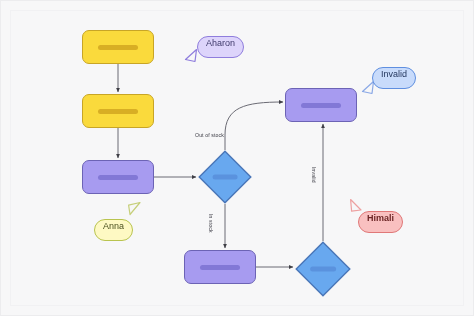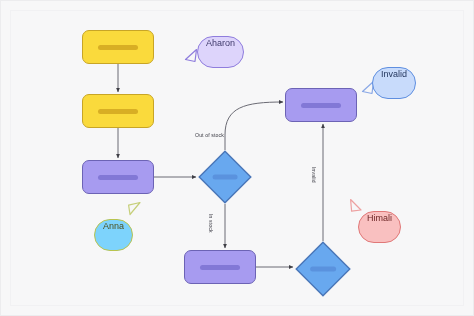--- a/index.html
+++ b/index.html
@@ -85,32 +85,32 @@
     transform-origin: center center;
   }
 
   
   .cursor-group { position: absolute; }
   .cursor-pill {
     position: absolute;
     border-radius: 999px;
     border-width: 1.2px;
     border-style: solid;
-    padding: 2px 8px 19px 8px;
+    padding: 2px 8px 9px 8px;
     font-size: 9px;
     line-height: 1;
     white-space: nowrap;
     font-family: "Liberation Sans", sans-serif;
   }
   .cursor-arrow { position: absolute; }
 
   .c-aharon  { background:#ddd4fb; border-color:#8f7ddd; color:#3f3a6b; }
   .c-bettany { background:#c8dbfb; border-color:#5f8fe0; color:#24375e; }
-  .c-anna    { background:#7dd3fc; border-color:#b9c44f; color:#4c5220; }
-  .c-himali  { background:#f9c0c0; border-color:#e07878; color:#6d2626; }
+  .c-anna    { background:#fef9c3; border-color:#b9c44f; color:#4c5220; }
+  .c-himali  { background:#f9c0c0; border-color:#e07878; color:#6d2626;font-weight:bold; }
 </style>
 </head>
 <body>
 
 <div id="canvas">
 
   <svg class="layer" viewBox="0 0 474 316">
     <defs>
       <marker id="arrowhead" viewBox="0 0 10 10" refX="8.5" refY="5" markerWidth="5" markerHeight="5" orient="auto-start-reverse">
         <path d="M 0 1 L 9 5 L 0 9 z" fill="#3f3f46"></path>

